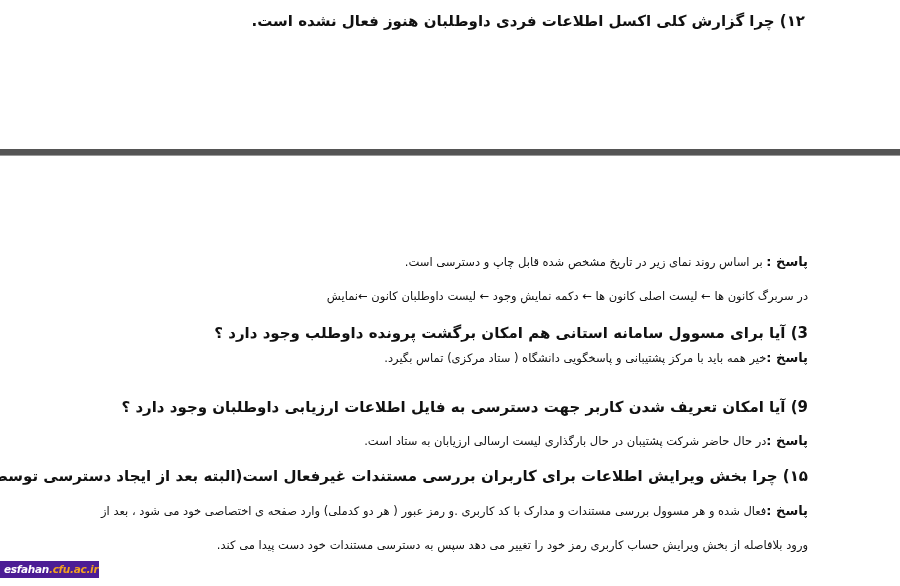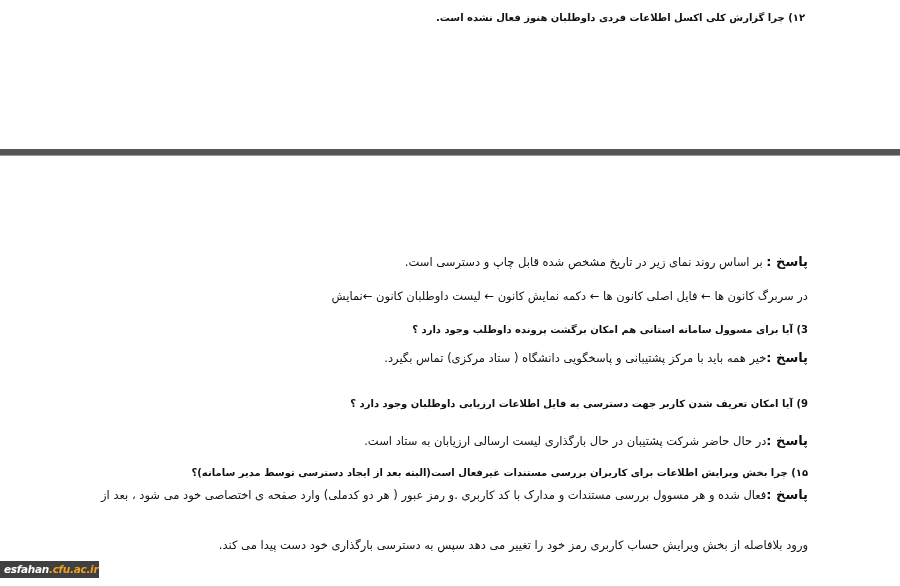--- a/index.html
+++ b/index.html
@@ -17,21 +17,21 @@
     }
     .line {
       position: absolute;
       right: 92px;
       direction: rtl;
       text-align: right;
       white-space: nowrap;
     }
     .q {
       font-weight: bold;
-      font-size: 10px;
+      font-size: 15px;
       letter-spacing: -0.2px;
     }
     .a {
       font-size: 11.5px;
     }
     .a .lbl {
       font-weight: bold;
       font-size: 13px;
     }
     .divider {
@@ -42,21 +42,21 @@
       height: 6px;
       background: #555555;
       border-bottom: 1px solid #9a9a9a;
     }
     .watermark {
       position: absolute;
       left: 0;
       top: 561px;
       width: 99px;
       height: 17px;
-      background: #404040;
+      background: #4c1d95;
       font-family: "DejaVu Sans", sans-serif;
       font-style: italic;
       font-weight: bold;
       font-size: 10.5px;
       line-height: 17px;
       padding-left: 4px;
       box-sizing: border-box;
       white-space: nowrap;
       letter-spacing: -0.3px;
     }
@@ -67,37 +67,37 @@
 <body>
 
 <div class="line q" style="top:12px; right:95px;">۱۲) چرا گزارش کلی اکسل اطلاعات فردی داوطلبان هنوز فعال نشده است.</div>
 
 <div class="divider"></div>
 
 <div class="line a" style="top:254px; right:92px;">
   <span class="lbl">پاسخ :</span><span> بر اساس روند نمای زیر در تاریخ مشخص شده قابل چاپ و دسترسی است.</span>
 </div>
 
-<div class="line a" style="top:289px; right:92px;">در سربرگ کانون ها ← فایل اصلی کانون ها ← دکمه نمایش کانون ← لیست داوطلبان کانون ←نمایش</div>
+<div class="line a" style="top:289px; right:92px;">در سربرگ کانون ها ← لیست اصلی کانون ها ← دکمه نمایش وجود ← لیست داوطلبان کانون ←نمایش</div>
 
 <div class="line q" style="top:324px; right:92px;">3) آیا برای مسوول سامانه استانی هم  امکان برگشت پرونده داوطلب وجود دارد ؟</div>
 
 <div class="line a" style="top:350px; right:92px;">
   <span class="lbl">پاسخ :</span><span>خیر همه باید با مرکز پشتیبانی و پاسخگویی دانشگاه ( ستاد مرکزی) تماس بگیرد.</span>
 </div>
 
 <div class="line q" style="top:398px; right:92px;">9) آیا امکان تعریف شدن کاربر جهت دسترسی به فایل اطلاعات ارزیابی داوطلبان وجود دارد ؟</div>
 
 <div class="line a" style="top:433px; right:92px;text-align:right;">
   <span class="lbl">پاسخ :</span><span>در حال حاضر شرکت پشتیبان در حال بارگذاری لیست ارسالی ارزیابان به ستاد است.</span>
 </div>
 
 <div class="line q" style="top:467px; right:92px;">۱۵) چرا بخش ویرایش اطلاعات برای کاربران بررسی مستندات غیرفعال است(البته بعد از ایجاد دسترسی توسط مدیر سامانه)؟</div>
 
-<div class="line a" style="top:487px; right:92px;">
+<div class="line a" style="top:503px; right:92px;">
   <span class="lbl">پاسخ :</span><span>فعال شده و هر مسوول بررسی مستندات و مدارک با کد کاربری .و رمز عبور ( هر دو کدملی)  وارد صفحه ی اختصاصی خود می شود ، بعد از</span>
 </div>
 
-<div class="line a" style="top:538px; right:92px;">ورود بلافاصله از بخش ویرایش حساب کاربری رمز خود را تغییر می دهد سپس به دسترسی بارگذاری خود دست پیدا می کند.</div>
+<div class="line a" style="top:538px; right:92px;">ورود بلافاصله از بخش ویرایش حساب کاربری رمز خود را تغییر می دهد سپس به دسترسی مستندات خود دست پیدا می کند.</div>
 
 <div class="watermark">
   <span class="wm-a">esfahan</span><span class="wm-b">.cfu.ac.ir</span>
 </div>
 
 </body></html>

